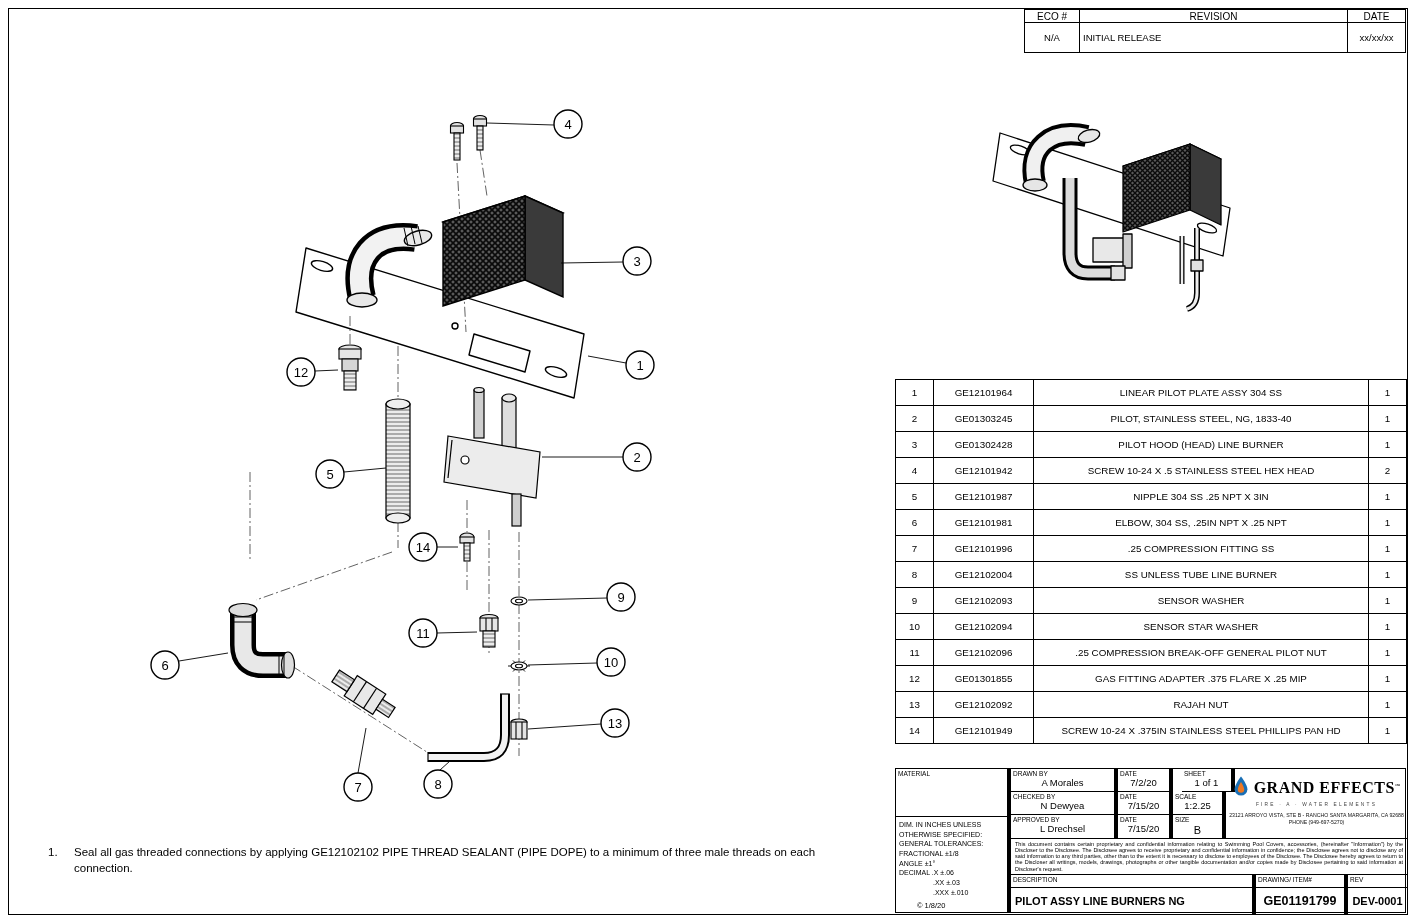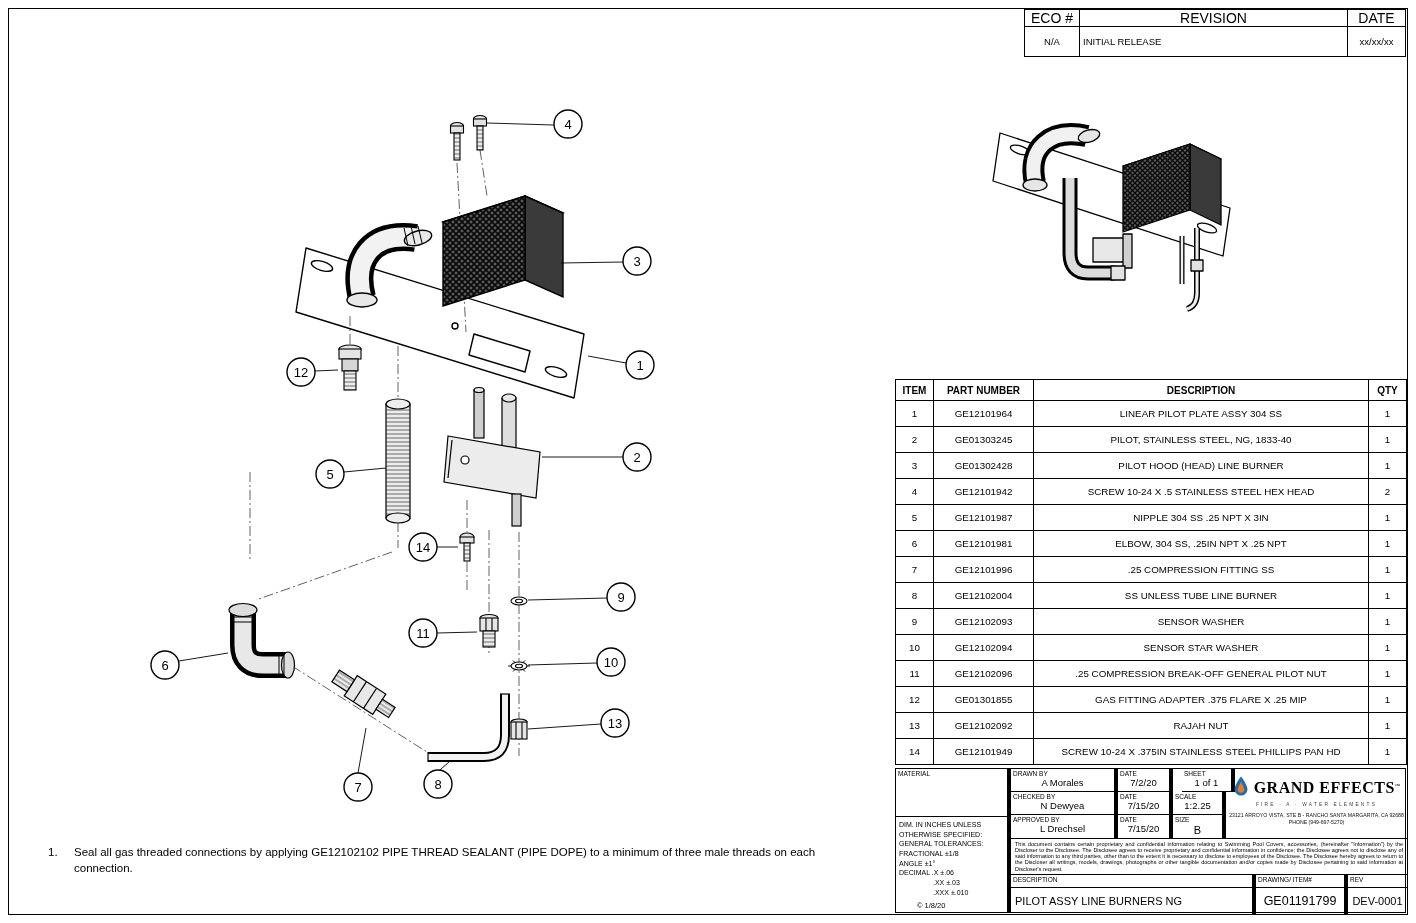--- a/index.html
+++ b/index.html
@@ -3,21 +3,21 @@
 <meta charset="utf-8">
 <style>
   * { margin:0; padding:0; box-sizing:border-box; }
   html,body { width:1416px; height:923px; background:#fff; color:#000;
     font-family:"Liberation Sans", sans-serif; position:relative; overflow:hidden; }
   .abs { position:absolute; }
   .frame { position:absolute; left:8px; top:8px; width:1400px; height:907px; border:1.5px solid #000; }
 
   
   .rev-table { border-collapse:collapse; table-layout:fixed; background:#fff; }
-  .rev-table th, .rev-table td { border:1px solid #000; font-size:14px; text-align:center; height:13px; font-weight:normal; padding:0 3px; }
+  .rev-table th, .rev-table td { border:1px solid #000; font-size:10px; text-align:center; height:13px; font-weight:normal; padding:0 3px; }
   .rev-table td { height:30px; font-size:9.5px; }
   .rev-table .left { text-align:left; }
 
   
   .parts-table { border-collapse:collapse; table-layout:fixed; width:511px; background:#fff; }
   .parts-table th { border:1px solid #000; font-size:10px; font-weight:bold; height:21px; text-align:center; }
   .parts-table td { border:1px solid #000; font-size:9.8px; height:26px; text-align:center; padding:0 2px; }
 
   
   .title-block { position:absolute; left:895px; top:768px; width:511px; height:145px; border:1.5px solid #000; background:#fff; }
@@ -26,21 +26,21 @@
   .tb-value { text-align:center; font-size:9.5px; line-height:1.1; }
   .tol { font-size:7px; line-height:1.38; padding:3px 3px; }
   .tol-indent { padding-left:34px; }
   .copyright { font-size:7.5px; padding:2px 20px; position:absolute; bottom:1px; left:1px; }
   .disclaimer { font-size:5.5px; line-height:1.12; padding:2px 4px; text-align:justify; }
   .logo-row { display:flex; align-items:center; justify-content:center; gap:5px; padding-top:6px; }
   .logo-name { font-family:"Liberation Serif", serif; font-weight:bold; font-size:16px; letter-spacing:0.5px; white-space:nowrap; }
   .logo-tm { font-size:5px; vertical-align:super; }
   .logo-tag { text-align:center; font-size:4.8px; letter-spacing:2.2px; color:#444; margin-top:1px; }
   .logo-addr { text-align:center; font-size:5.2px; line-height:1.25; margin-top:5px; color:#111; }
-  .big-val { font-weight:normal; font-size:11px; display:flex; align-items:center; justify-content:center; height:100%; }
+  .big-val { font-weight:bold; font-size:11px; display:flex; align-items:center; justify-content:center; height:100%; }
   .dwg-val { font-size:12.5px; }
 
   
   .notes-head { font-size:11.5px; }
   .note-row { display:flex; margin-top:4px; font-size:11.5px; line-height:1.35; }
   .note-idx { width:26px; flex:0 0 26px; }
   .note-text { width:760px; }
 
   svg text.bnum { font-size:13px; font-family:"Liberation Sans", sans-serif; }
 </style>
@@ -313,26 +313,20 @@
 </svg>
 
 <table class="parts-table abs" style="left:895px; top:379px;">
   <colgroup>
       <col style="width:38px">
       <col style="width:100px">
       <col style="width:335px">
       <col style="width:38px">
     </colgroup>
   <tbody>
-      <tr>
-    <th>ITEM</th>
-    <th>PART NUMBER</th>
-    <th>DESCRIPTION</th>
-    <th>QTY</th>
-  </tr>
   <tr>
         <td>1</td>
         <td>GE12101964</td>
         <td>LINEAR PILOT PLATE ASSY 304 SS</td>
         <td>1</td>
       </tr>
   <tr>
         <td>2</td>
         <td>GE01303245</td>
         <td>PILOT, STAINLESS STEEL, NG, 1833-40</td>

